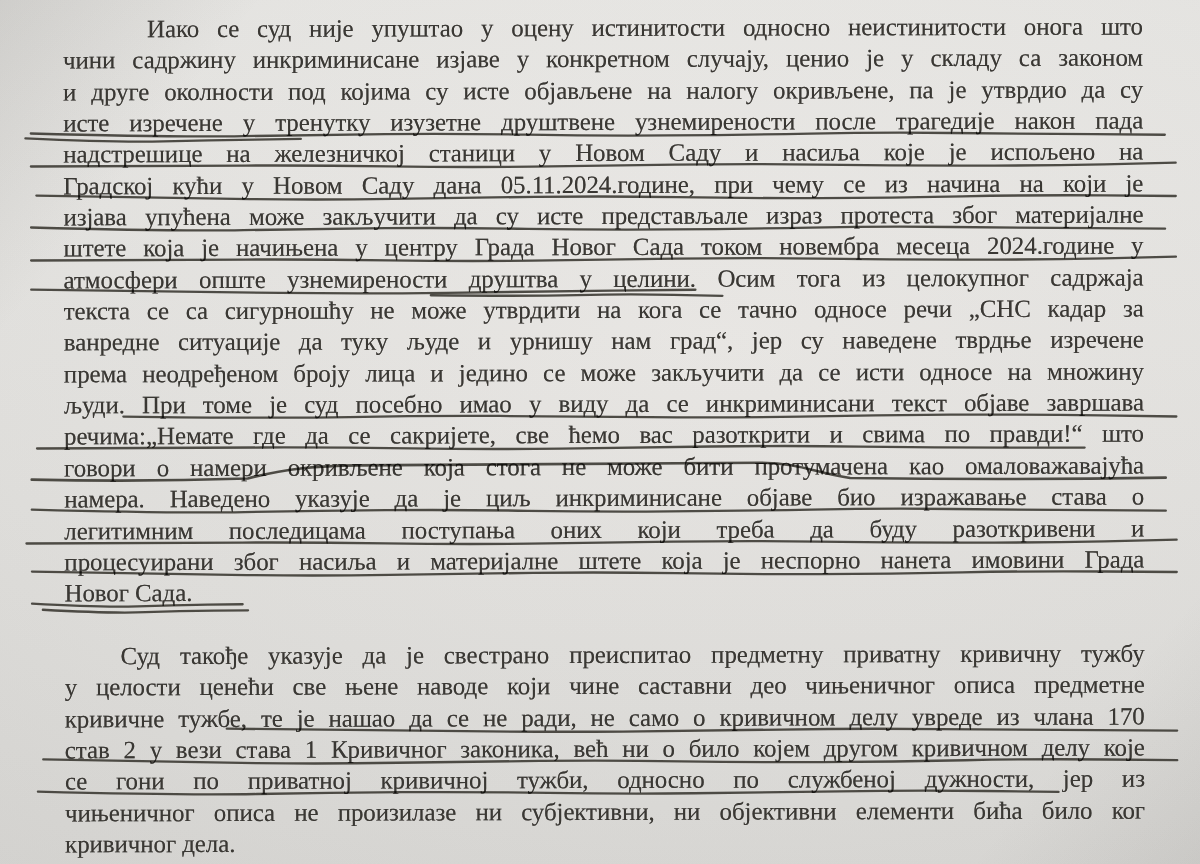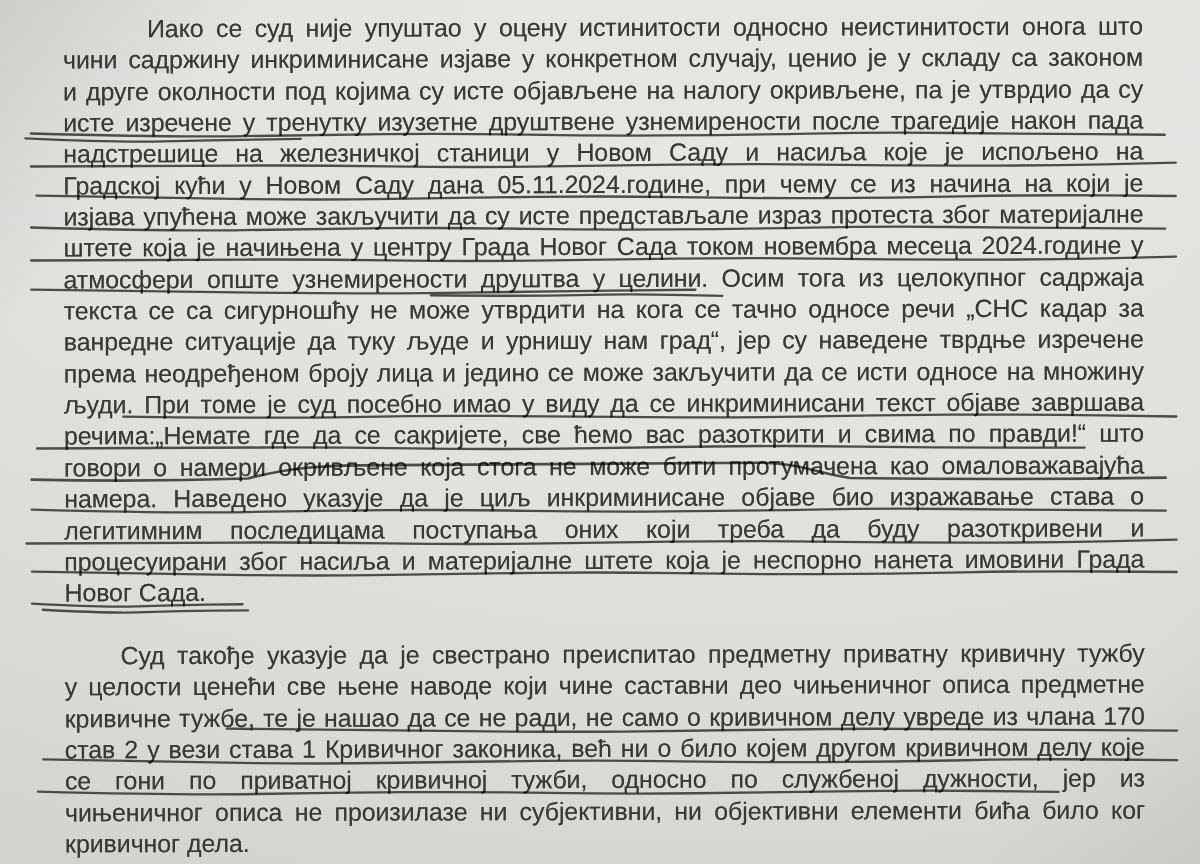--- a/index.html
+++ b/index.html
@@ -1,21 +1,21 @@
 <!DOCTYPE html>
 <html><head>
 <meta charset="utf-8">
 <style>
   html,body{margin:0;padding:0;background:#c9c8c5;}
   .page{
     position:relative;
     width:1200px;height:864px;
     overflow:hidden;
     background:radial-gradient(120% 95% at 60% 40%, #ebe9e6 0%, #e3e2df 52%, #d8d7d4 100%);
-    font-family:Liberation Sans, sans-serif;
+    font-family:Liberation Serif, serif;
   }
   .page::before{
     content:'';position:absolute;inset:0;pointer-events:none;
     background:
       linear-gradient(128deg, rgba(70,68,64,0.12) 0%, rgba(70,68,64,0) 14%),
       linear-gradient(-50deg, rgba(70,68,64,0.08) 0%, rgba(70,68,64,0) 12%),
       linear-gradient(180deg, rgba(255,255,255,0.06) 0%, rgba(60,58,55,0.06) 100%);
   }
   .text-block{
     position:absolute;left:64px;top:13px;width:1080px;

